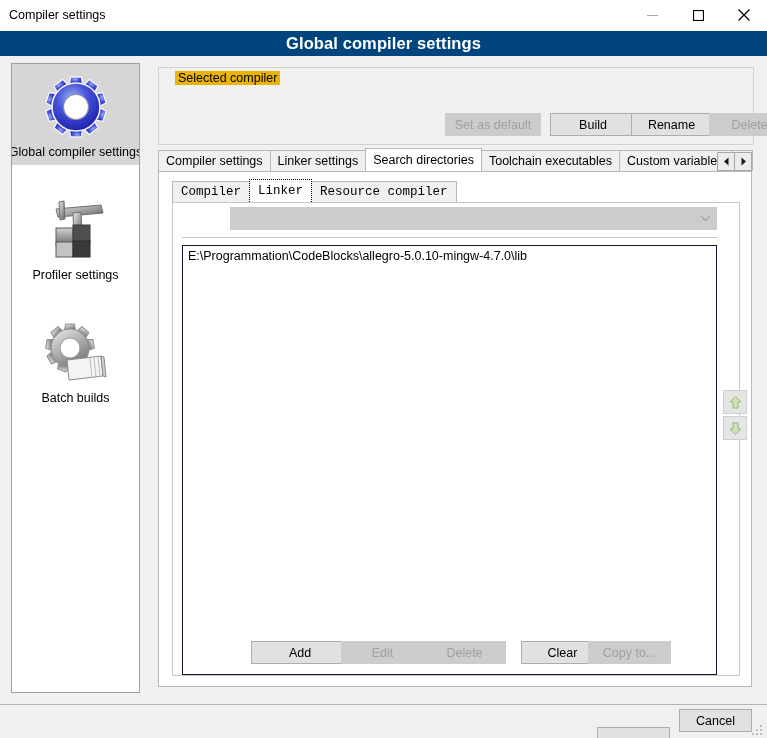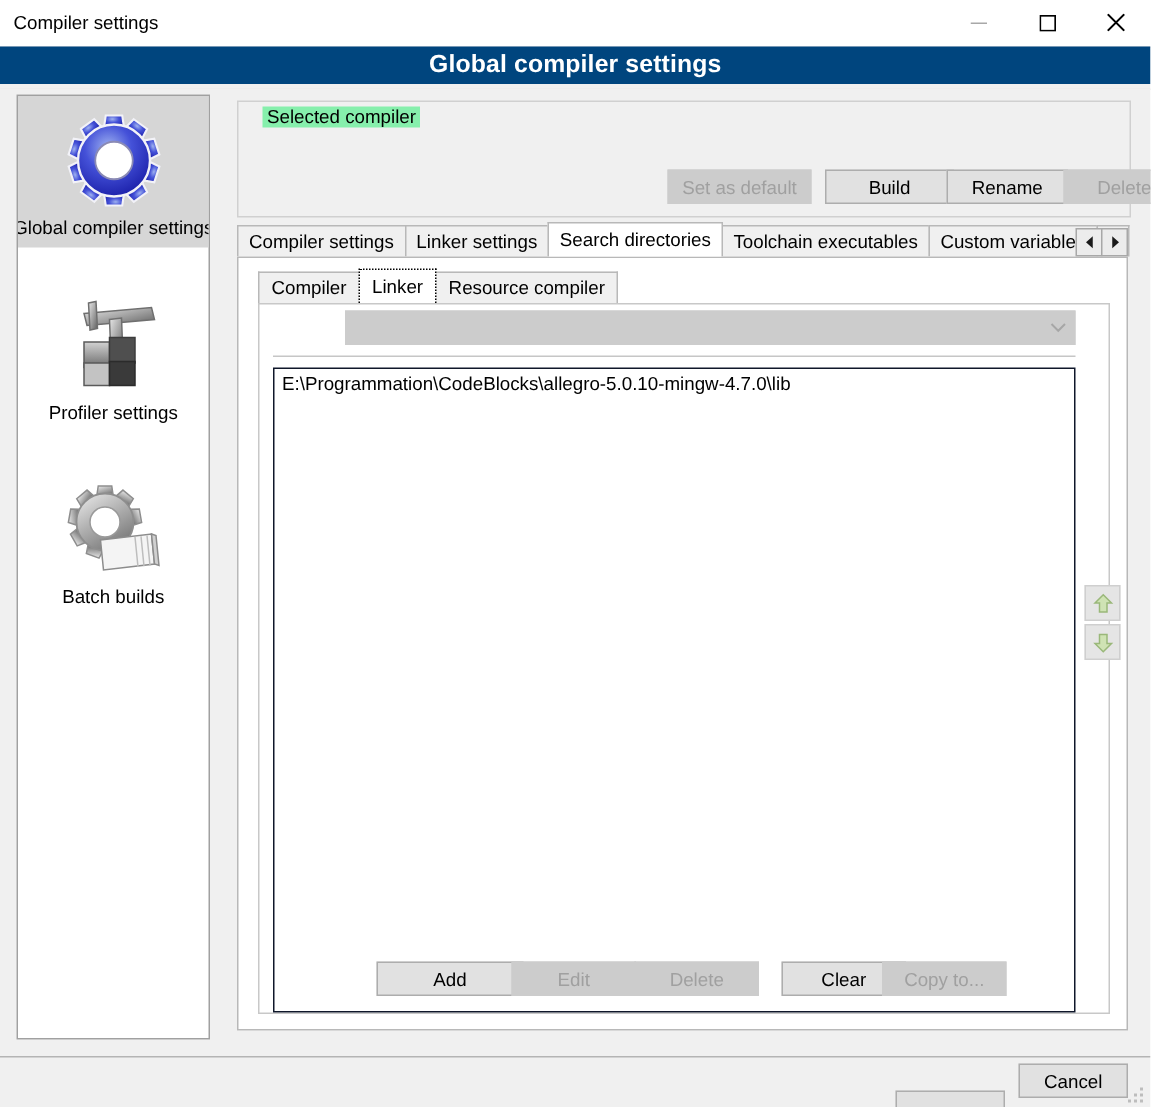--- a/index.html
+++ b/index.html
@@ -121,21 +121,21 @@
   #grp-compiler {
     position: absolute;
     left: 8px; top: 8px;
     width: 594px; height: 76px;
     border: 1px solid #d0d0d0;
     border-radius: 0;
   }
   #grp-compiler-title {
     position: absolute;
     left: 16px; top: 3px;
-    background: #86efac;
+    background: #eab308;
     padding: 0 3px;
     font-size: 12.5px;
     color: #000;
   }
   #combo-compiler {
     position: absolute;
     left: 16px; top: 24px;
     width: 578px; height: 24px;
     background: #e1e1e1;
     border: 1px solid #cccccc;
@@ -260,20 +260,21 @@
     border: 1px solid #b8b8b8;
     border-bottom: none;
     background: #f0f0f0;
     display: flex;
     align-items: center;
     font-size: 12.5px;
     margin-right: -1px;
     box-sizing: border-box;
     white-space: nowrap;
     cursor: default;
+    font-family: Liberation Mono, monospace;
   }
   .tab-inner.active {
     background: #ffffff;
     height: 23px;
     z-index: 3;
     border: 1px dotted #000;
     border-bottom: none;
   }
   #inner-page {
     position: absolute;

